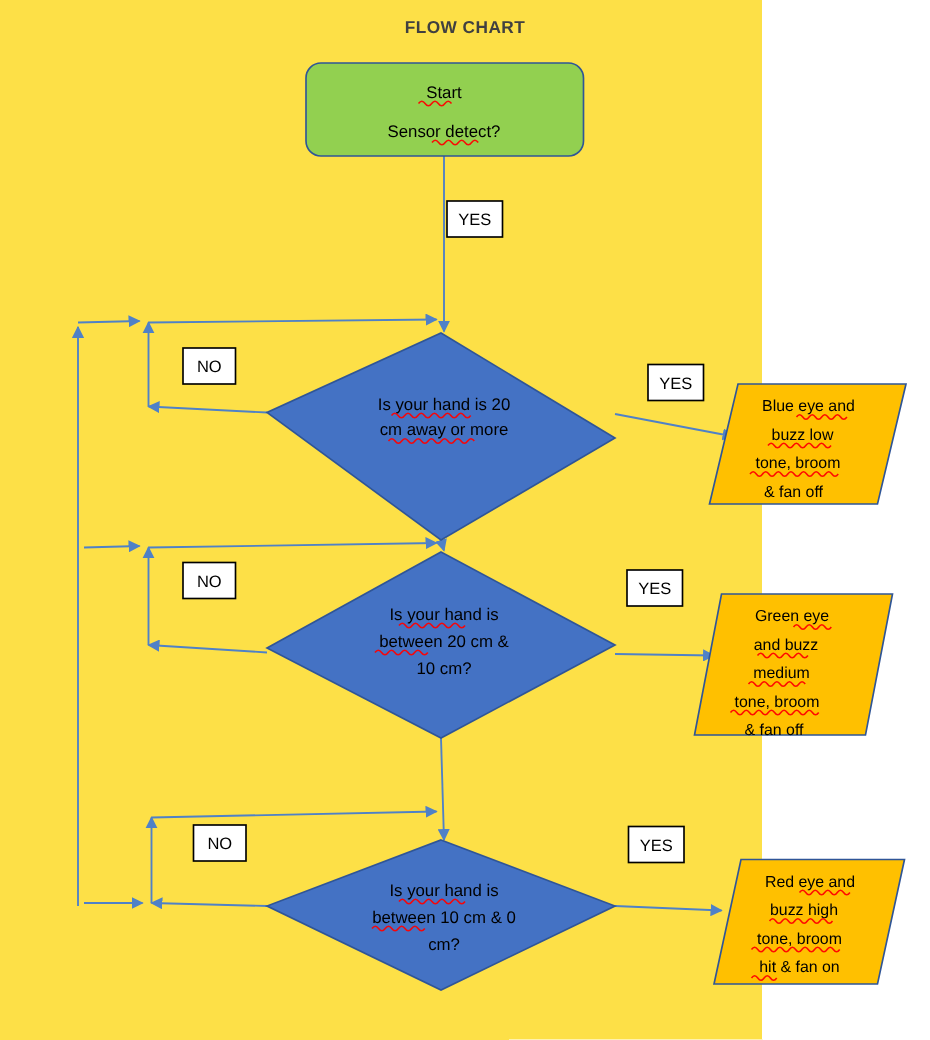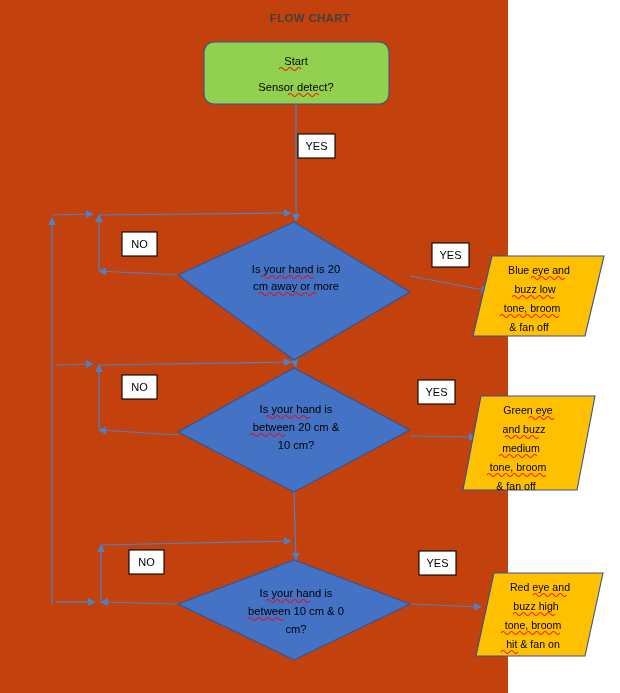--- a/index.html
+++ b/index.html
@@ -10,21 +10,21 @@
   body {
     width: 620px;
     height: 693px;
     font-family: "Liberation Sans", sans-serif;
     overflow: hidden;
   }
   #chart-root {
     position: relative;
     width: 508px;
     height: 693px;
-    background: #c2410c;
+    background: #fde047;
   }
   svg#flow-svg {
     position: absolute;
     left: 0;
     top: 0;
     width: 620px;
     height: 693px;
     display: block;
   }
   .chart-title {

